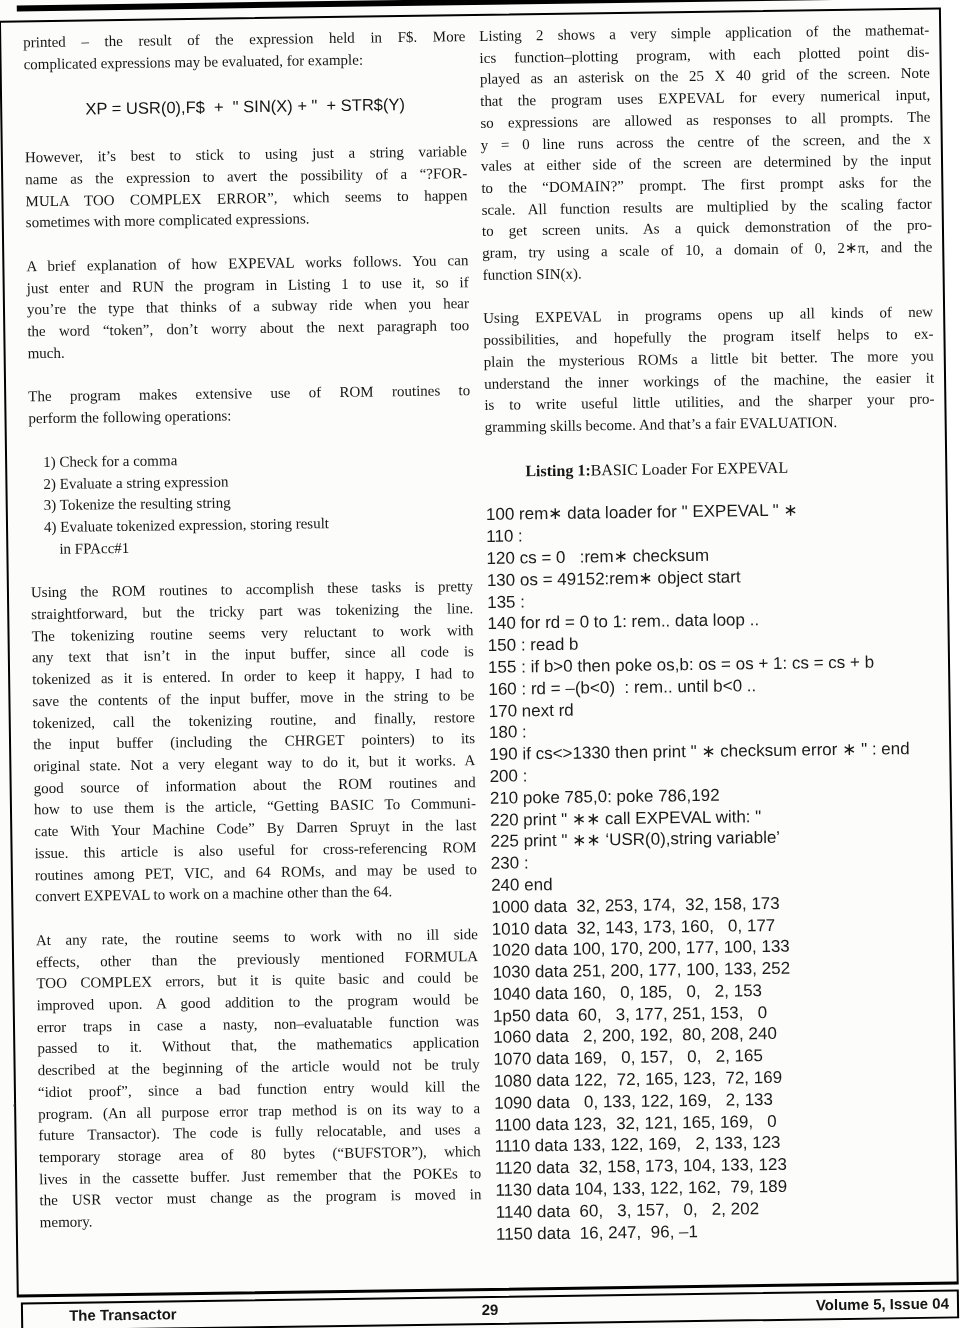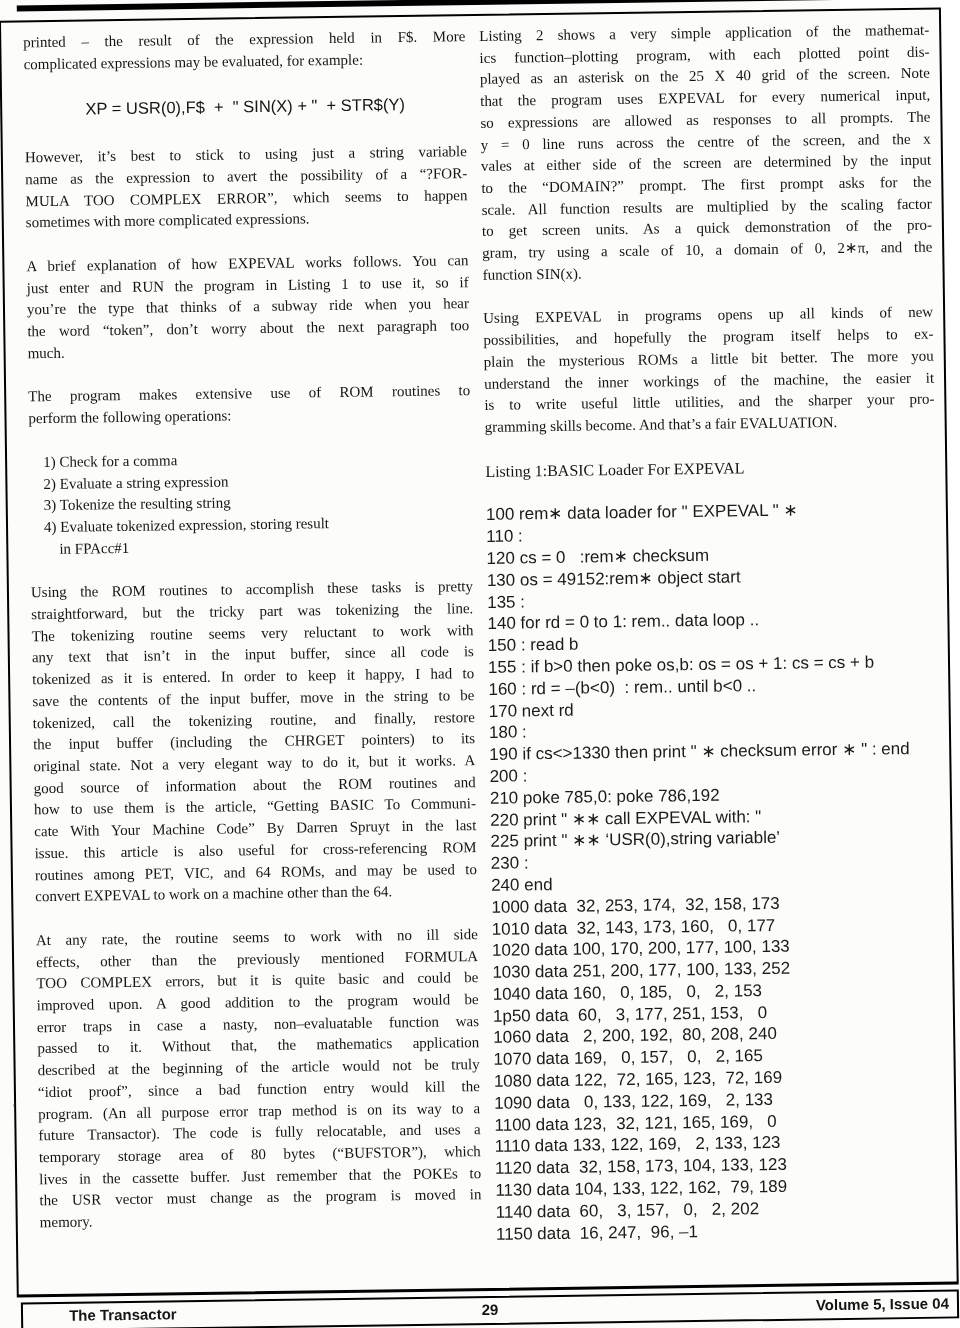--- a/index.html
+++ b/index.html
@@ -13,21 +13,21 @@
   .col-left{left:22px;width:442px;}
   .col-right{left:478px;width:450px;}
   .para{margin:0 0 22px 0;}
   .para .jline{text-align:justify;text-align-last:justify;}
   .para .jline:last-child{text-align-last:left;}
   .formula{font-family:"Liberation Sans", sans-serif;font-size:16.5px;white-space:pre;
            text-align:center;margin:24px 0 26px 0;}
   .listblock{margin:0 0 22px 14px;}
   .listblock .pline{white-space:pre;}
   .listing-heading{margin:22px 0 22px 0;font-size:16px;}
-  .listing-heading .bold{font-weight:normal;}
+  .listing-heading .bold{font-weight:bold;margin-left:40px;}
   .codeblock{font-family:"Liberation Sans", sans-serif;font-size:17px;line-height:21.8px;
              margin-top:22px;color:#1b1b1b;}
   .codeblock .cline{white-space:pre;}
   .footer-bar{position:absolute;left:12px;top:1296px;width:934px;height:25px;
               border:2px solid #000;background:#fcfcfa;
               font-family:"Liberation Sans", sans-serif;font-weight:bold;font-size:15px;}
   .footer-left{position:absolute;left:46px;top:3px;}
   .footer-page{position:absolute;left:0;right:0;top:3px;text-align:center;}
   .footer-right{position:absolute;right:8px;top:3px;}
   .scan-artifact{position:absolute;left:6px;top:1094px;font-size:14px;color:#333;}

